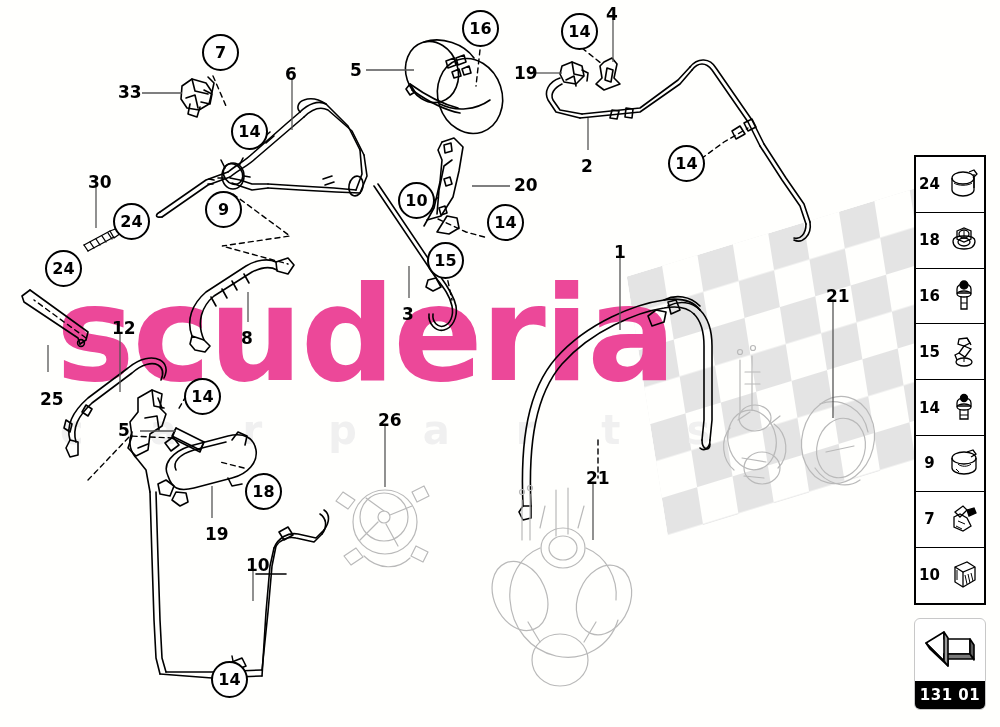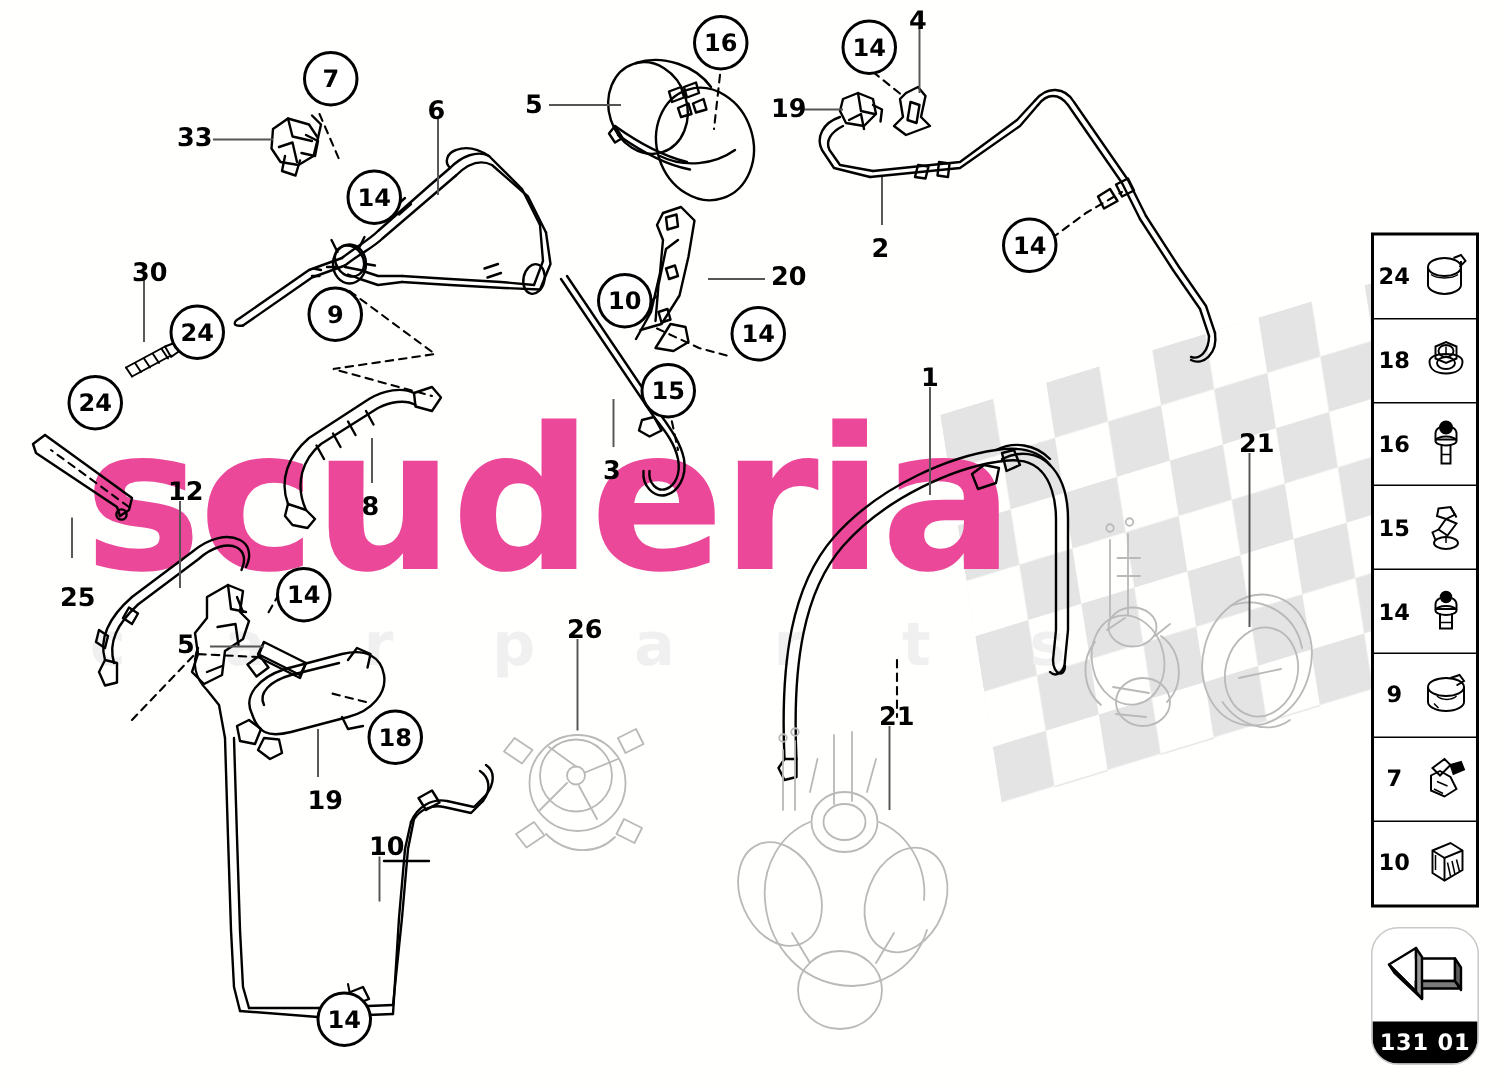--- a/index.html
+++ b/index.html
@@ -113,21 +113,21 @@
     height:100%;
     display:flex;align-items:center;justify-content:center;
   }
 
   
   #badge{
     position:absolute;
     left:914px; top:618px;
     width:72px; height:92px;
     border:1.5px solid #c8c8c8;
-    border-radius:18px;
+    border-radius:6px;
     background:#fff;
     overflow:hidden;
     box-sizing:border-box;
   }
   #badge .arrowbox{
     height:62px;
     display:flex;align-items:center;justify-content:center;
   }
   #badge .codebar{
     height:28px;

